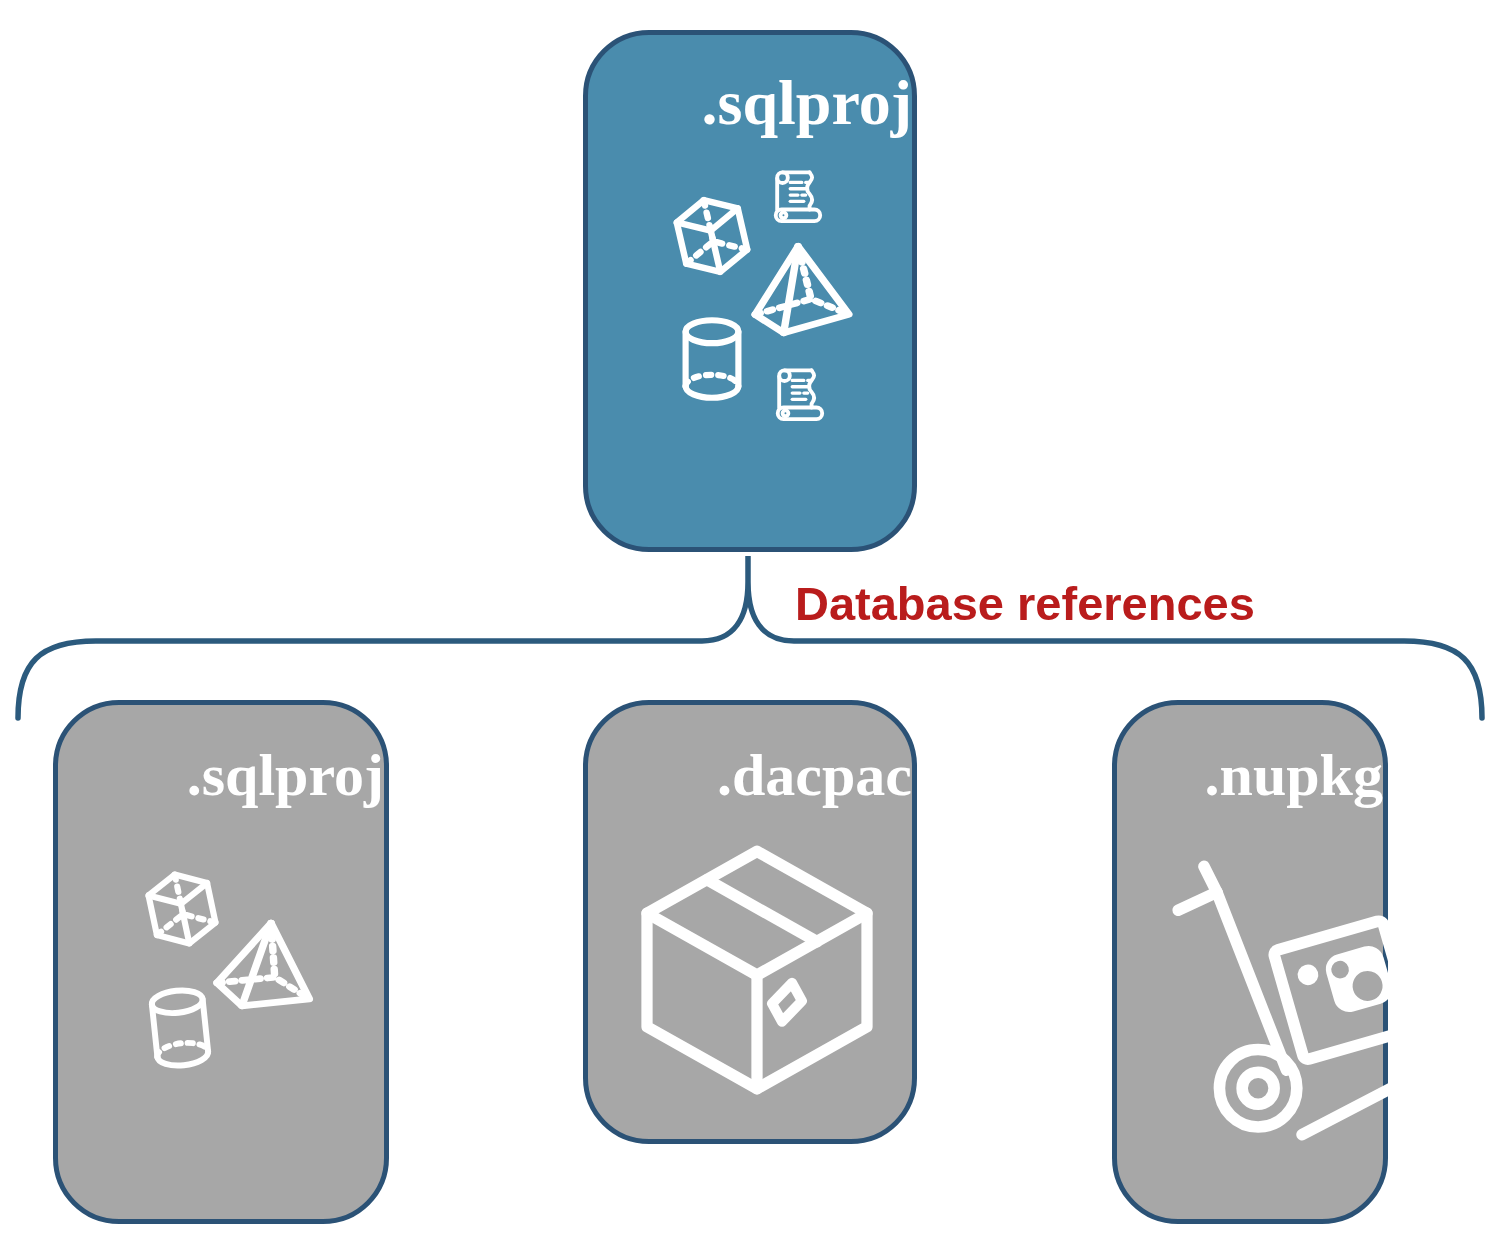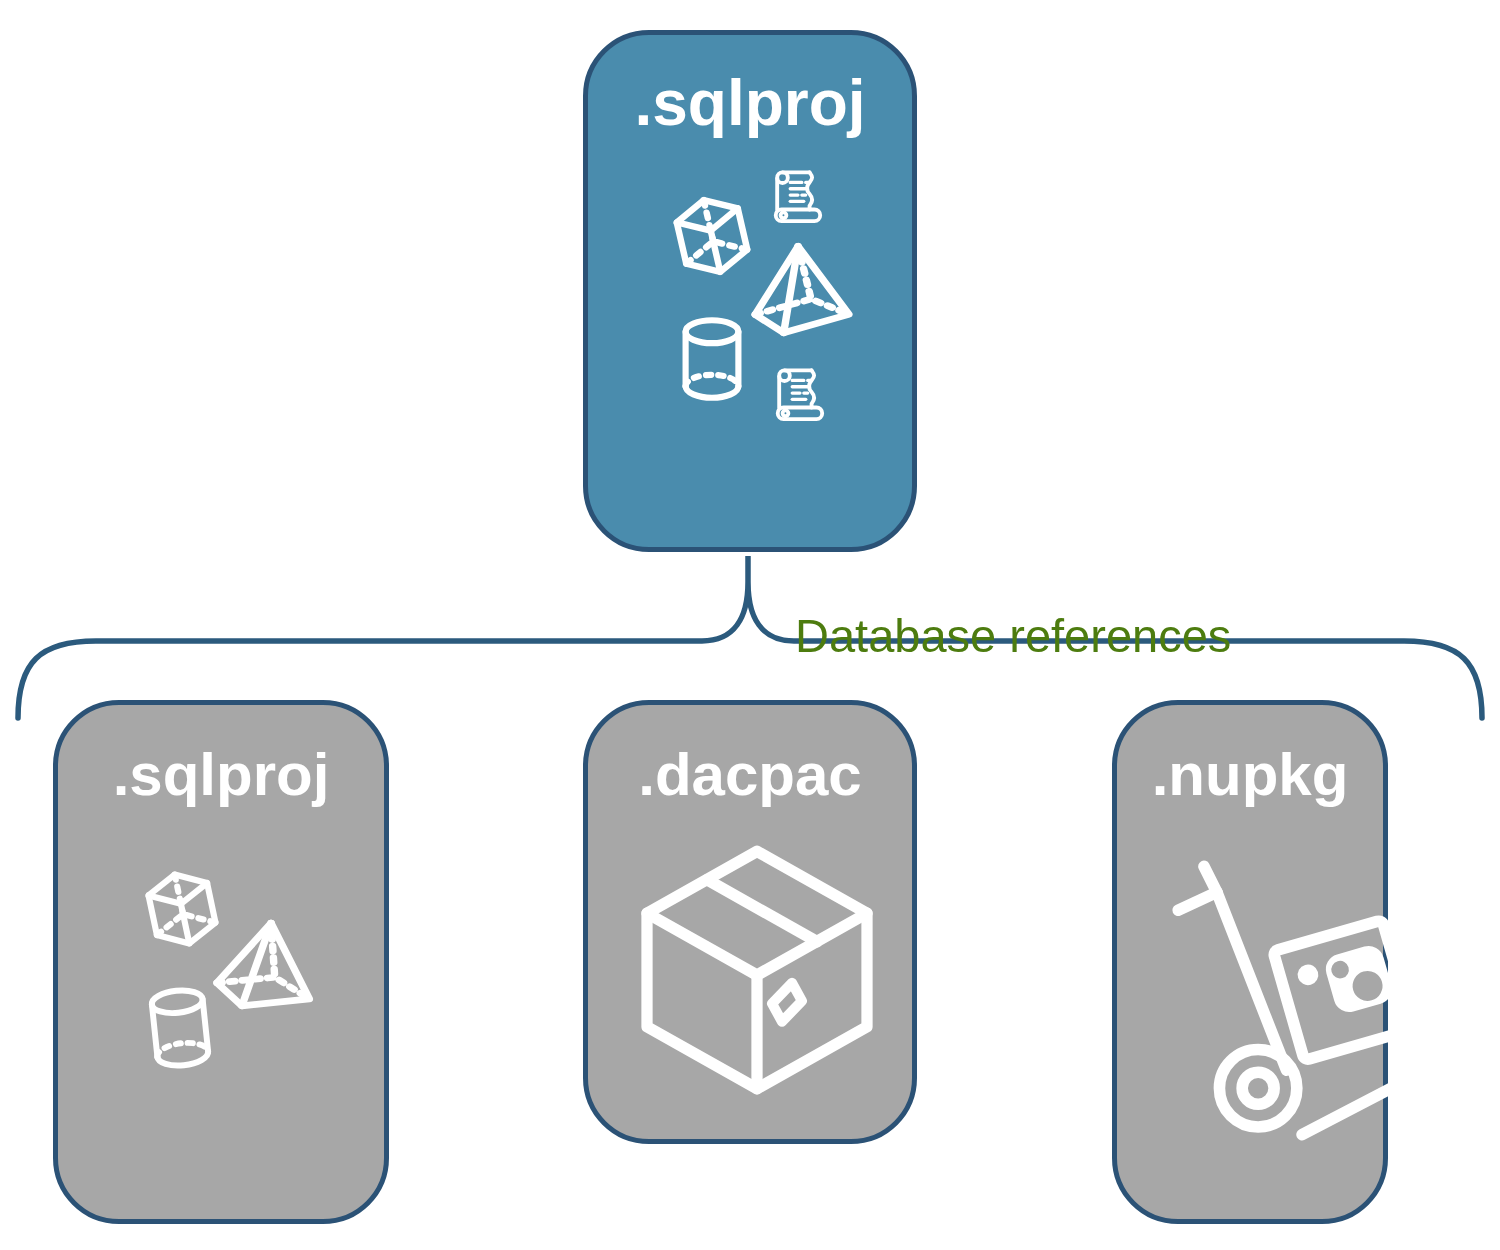--- a/index.html
+++ b/index.html
@@ -6,29 +6,29 @@
   .stage{
     position:relative;width:1500px;height:1250px;background:#fff;overflow:hidden;
     font-family:"Liberation Sans",sans-serif;
   }
   .node{
     position:absolute;border:5px solid #2B5276;border-radius:66px;box-sizing:border-box;
   }
   .node-root{background:#4A8CAD;}
   .node-child{background:#A7A7A7;}
   .node-title{
-    position:absolute;left:0;right:0;text-align:center;
-    color:#fff;font-weight:bold;letter-spacing:0px;line-height:1;
+    position:absolute;left:0;right:0;text-align:right;
+    color:#fff;font-weight:bold;letter-spacing:0px;line-height:1;font-family:Liberation Serif, serif;
   }
   .node-root .node-title{top:36px;font-size:64px;}
   .node-child .node-title{top:40px;font-size:60px;}
   .icon{position:absolute;color:#fff;}
   .connector-label{
-    position:absolute;left:795px;top:612px;
-    color:#4d7c0f;font-weight:normal;font-size:47px;line-height:1;white-space:nowrap;
+    position:absolute;left:795px;top:580px;
+    color:#b91c1c;font-weight:bold;font-size:47px;line-height:1;white-space:nowrap;
   }
   .bracket{position:absolute;left:0;top:0;pointer-events:none;}
   svg{display:block;overflow:visible;}
 </style>
 </head>
 <body>
 
 <div class="stage">
 
   <svg width="0" height="0" aria-hidden="true">

